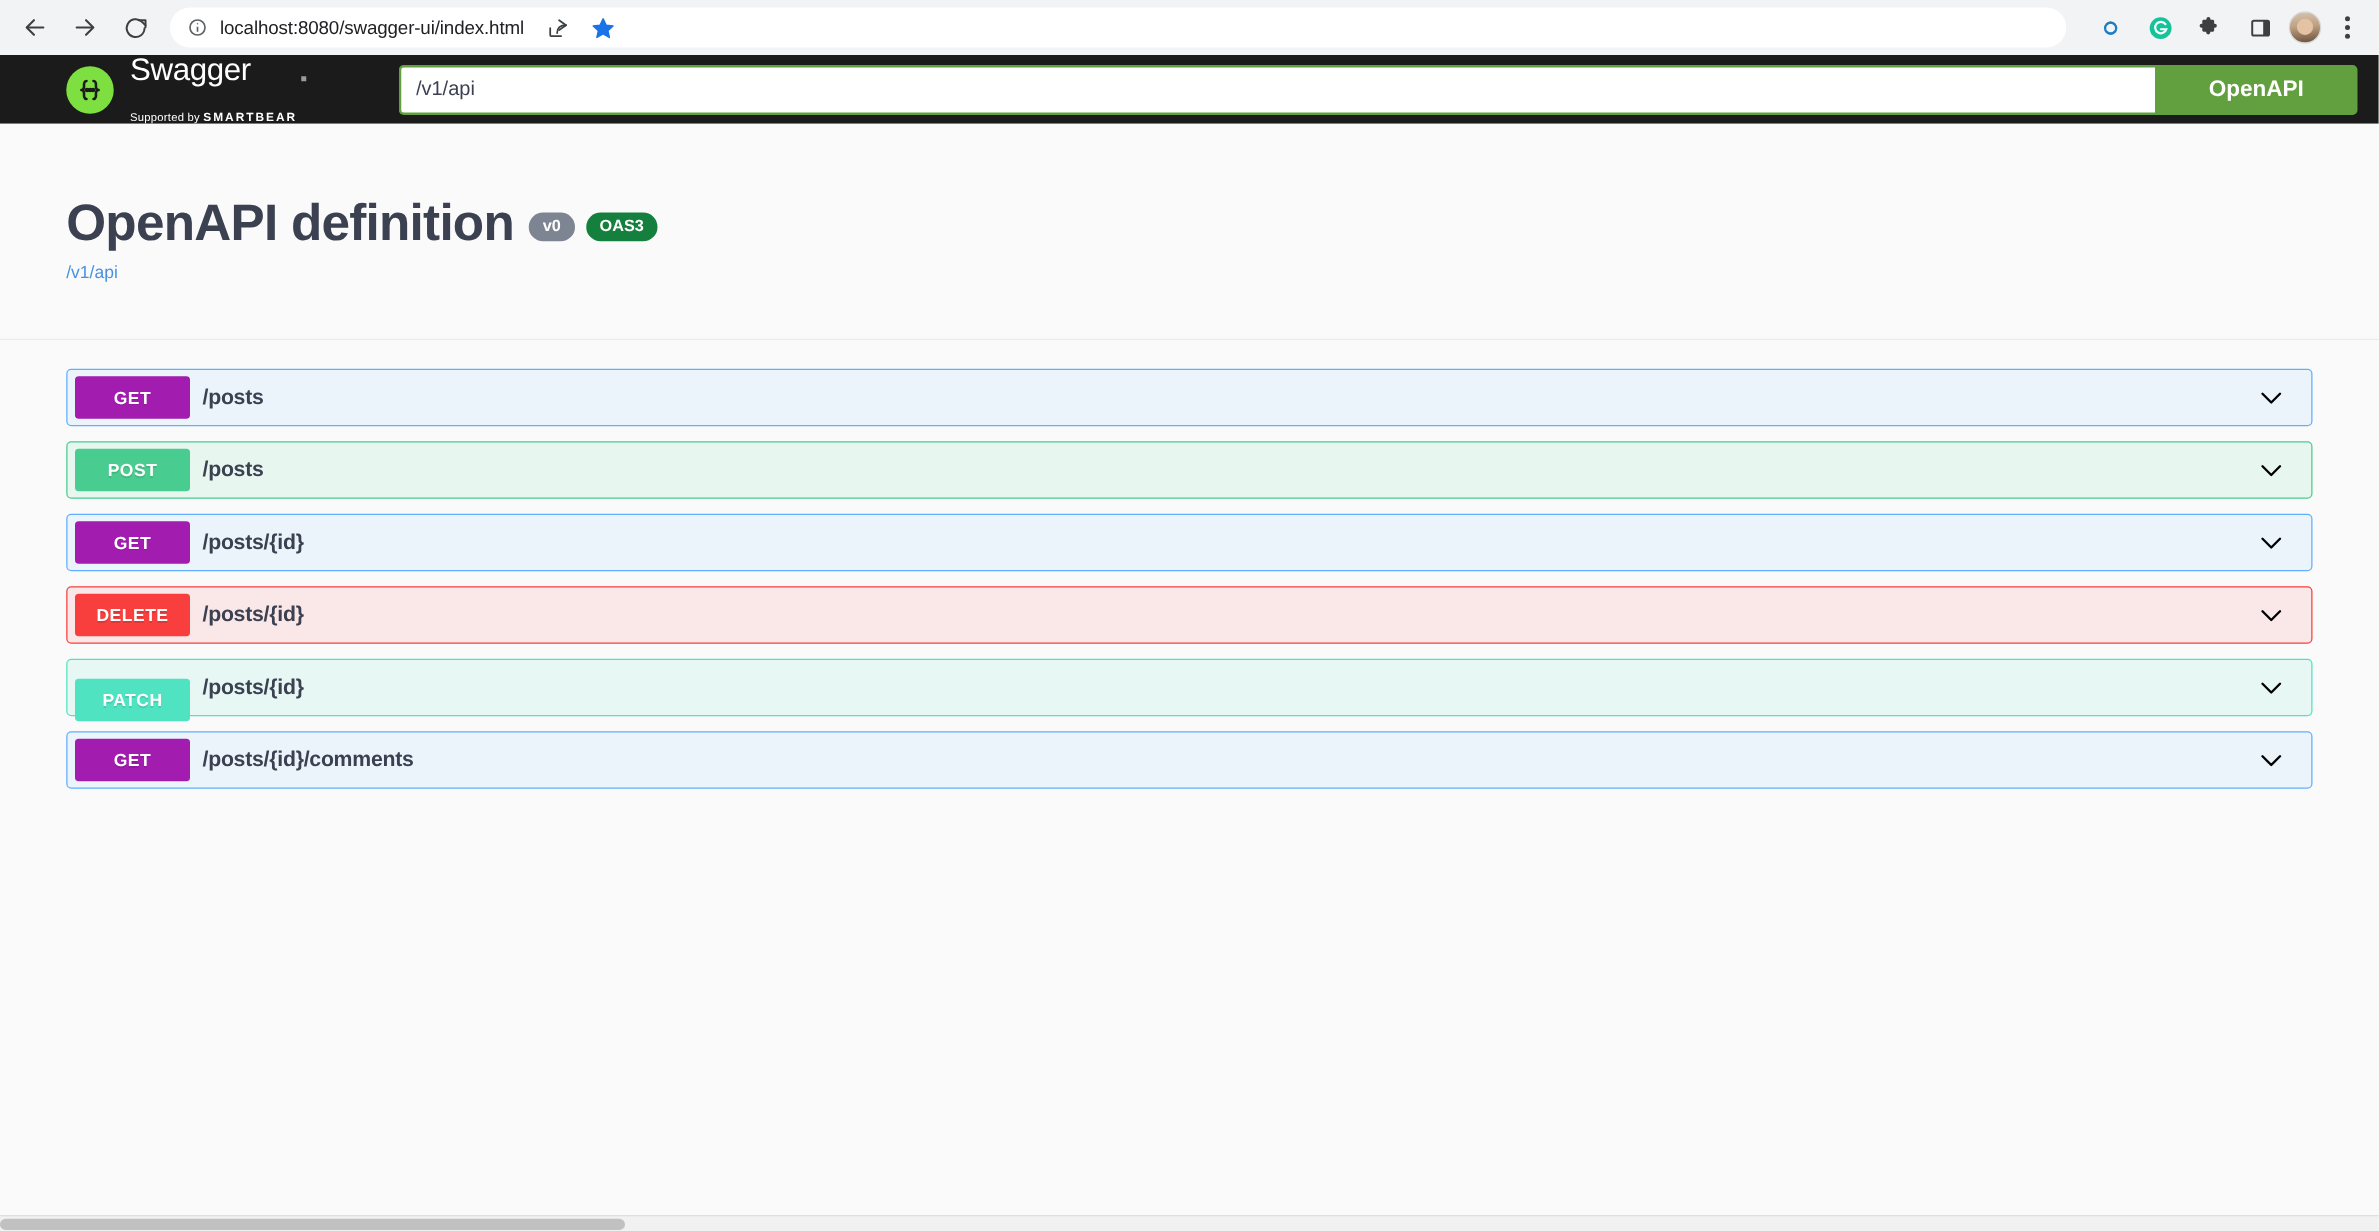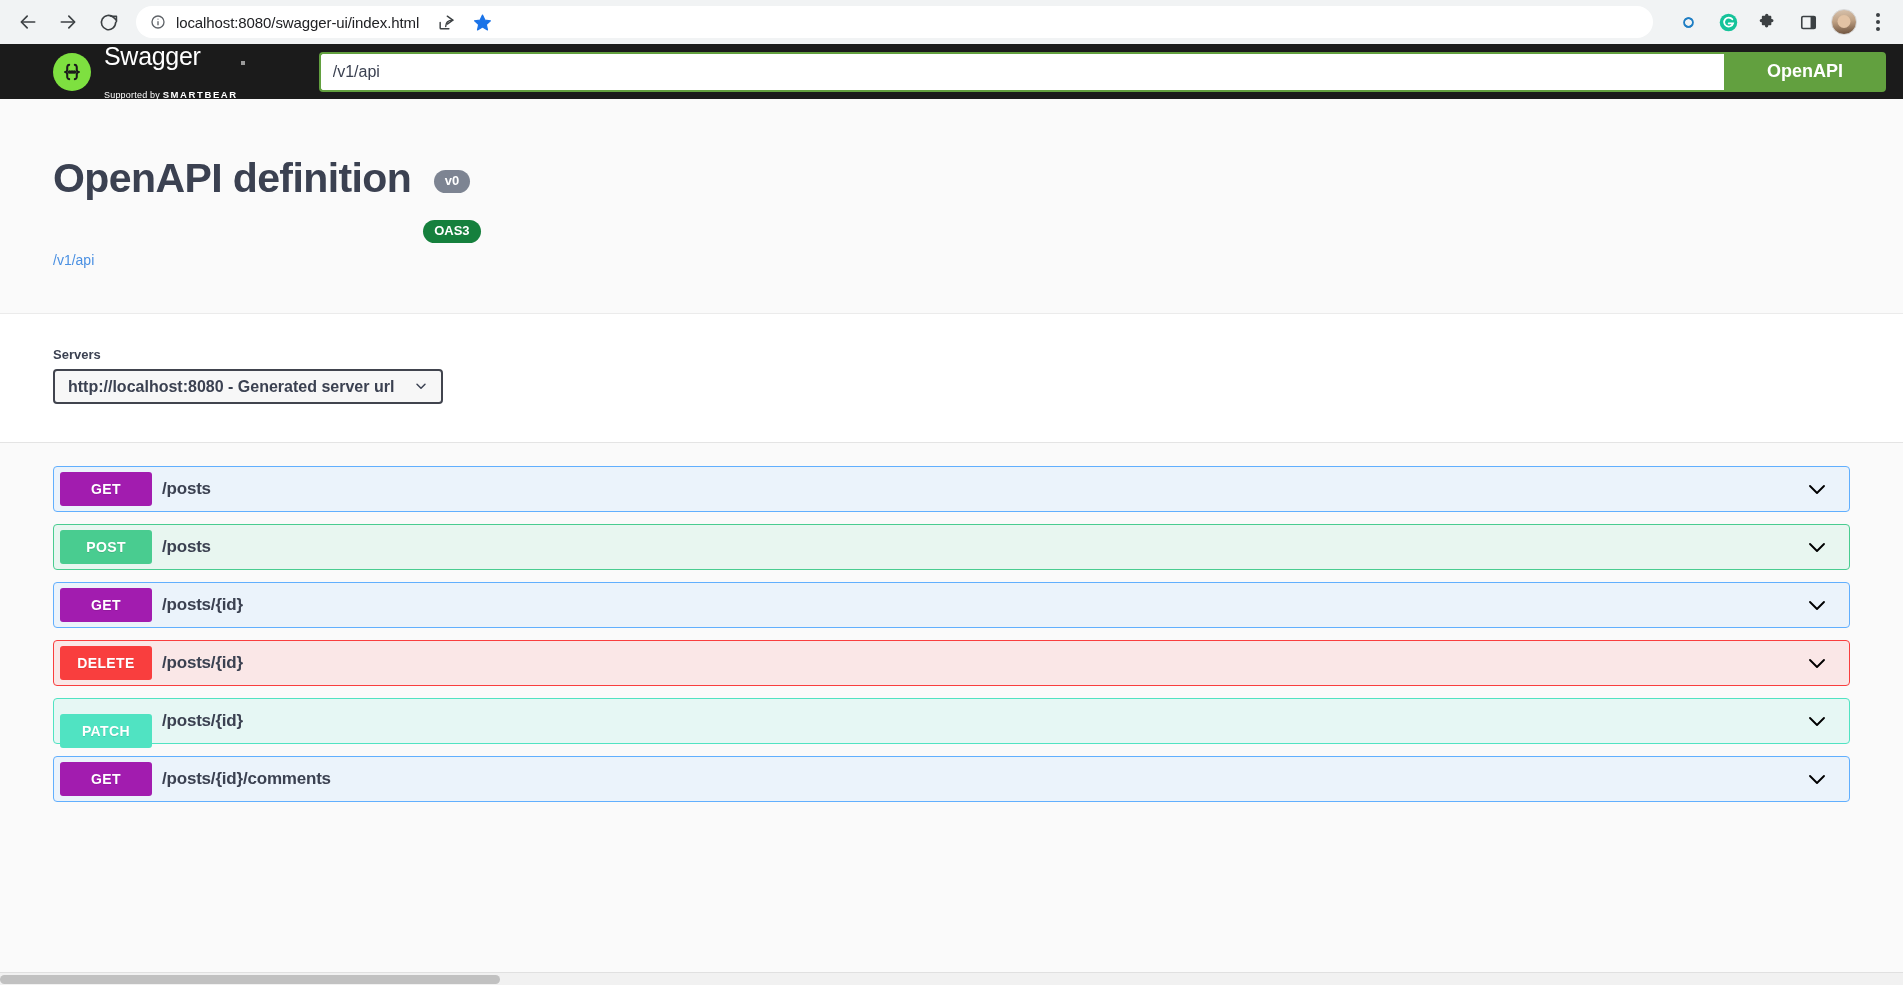--- a/index.html
+++ b/index.html
@@ -173,21 +173,21 @@
     align-items: flex-start;
     gap: 12px;
   }
   .api-title {
     font-size: 41px;
     font-weight: bold;
     color: #3b4151;
     line-height: 1.05;
     letter-spacing: -0.6px;
   }
-  .badges { display:flex; align-items:center; gap: 27px; padding-top: 13px; flex-direction: column; }
+  .badges { display:flex; align-items:center; gap: 9px; padding-top: 13px; }
   .badge-version {
     background: #7d8492;
     color: #fff;
     font-size: 13px;
     font-weight: bold;
     padding: 4px 11px;
     border-radius: 57px;
     line-height: 1.15;
   }
   .badge-oas {
@@ -438,35 +438,20 @@
         <h1 class="api-title">OpenAPI definition</h1>
         <span class="badges">
           <span class="badge-version">v0</span>
           <span class="badge-oas">OAS3</span>
         </span>
       </div>
       <a class="api-url">/v1/api</a>
     </div>
   </div>
 
-  <div class="servers-section">
-    <div class="container">
-      <div class="servers-label">Servers</div>
-      <div class="server-select">
-        <select>
-          <option>http://localhost:8080 - Generated server url</option>
-        </select>
-        <span class="select-chevron">
-          <svg width="16" height="16" viewBox="0 0 24 24" fill="none" stroke="#3b4151" stroke-width="2.2" stroke-linecap="round" stroke-linejoin="round">
-              <polyline points="6 9.5 12 15.5 18 9.5"></polyline>
-            </svg>
-        </span>
-      </div>
-    </div>
-  </div>
 
   <div class="ops-section">
     <div class="tag-block">
       <div class="op-list">
           <div class="op-row op-get">
             <span class="op-method">GET</span>
             <span class="op-path">/posts</span>
             <span class="op-chevron">
               <svg width="24" height="24" viewBox="0 0 24 24" fill="none" stroke="#000" stroke-width="1.9" stroke-linecap="round" stroke-linejoin="round">
                 <polyline points="5 9 12 16 19 9"></polyline>

